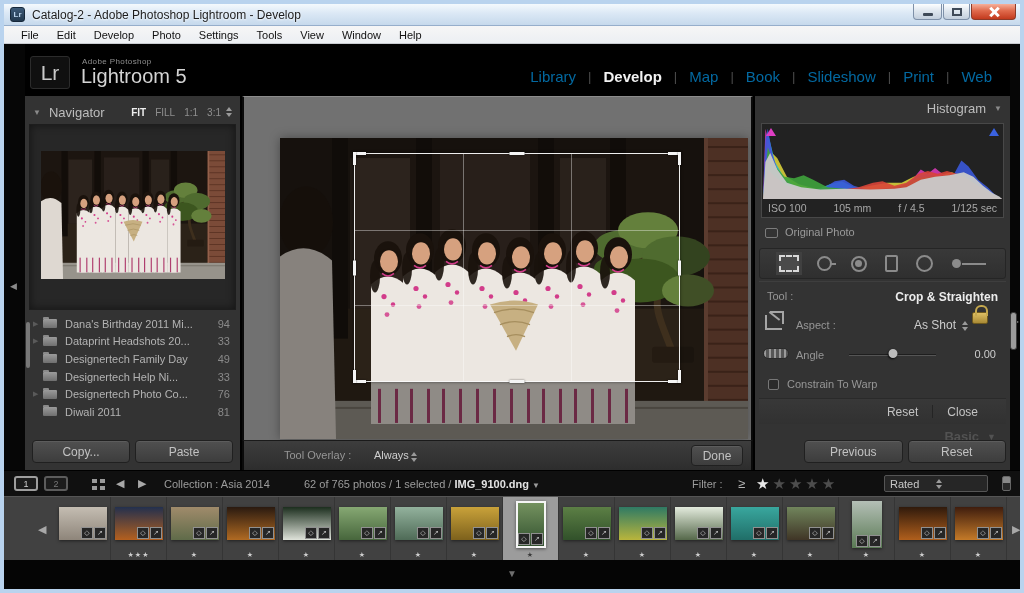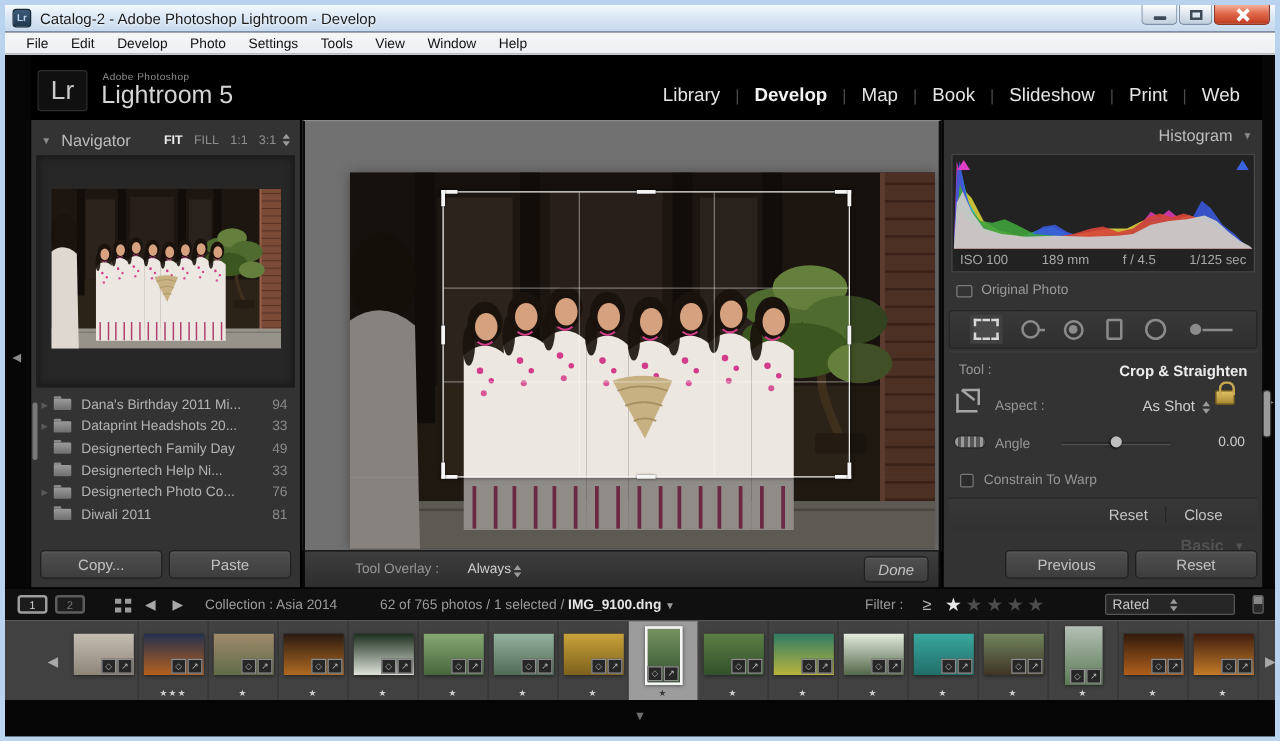--- a/index.html
+++ b/index.html
@@ -30,21 +30,21 @@
     border-bottom:1px solid #c9ccd1; display:flex; align-items:center; padding-left:8px; }
   .menu-item { font-size:11px; color:#111; padding:0 9px; }
 
   
   .header { position:absolute; left:0; top:40px; right:0; height:52px; background:#000; }
   .lr-badge { position:absolute; left:26px; top:12px; width:40px; height:33px; background:#101010;
     border:1px solid #2c2c2c; border-radius:3px; color:#c9c9c9; font-size:21px; display:flex; align-items:center; justify-content:center; }
   .brand-small { position:absolute; left:78px; top:13px; font-size:8px; color:#8f8f8f; letter-spacing:.4px; }
   .brand-large { position:absolute; left:77px; top:21px; font-size:20px; color:#d4d4d4; font-weight:400; }
   .modules { position:absolute; right:16px; top:24px; display:flex; align-items:center; }
-  .module { font-size:15px; color:#e5e5e5; padding:0 12px; }
+  .module { font-size:15px; color:#0369a1; padding:0 12px; }
   .module.active { color:#f2f2f2; font-weight:bold; }
   .mod-sep { color:#4b4b4b; font-size:13px; }
 
   
   .panel { background:#333333; }
   .panel-header-text { font-size:13px; color:#bdbdbd; }
   .btn { background:linear-gradient(#505050,#3d3d3d); border:1px solid #202020; border-radius:4px;
     color:#c2c2c2; font-size:12px; display:flex; align-items:center; justify-content:center;
     box-shadow:inset 0 1px 0 rgba(255,255,255,.08); }
   .updown { display:inline-flex; flex-direction:column; margin-left:5px; vertical-align:1px; }
@@ -82,21 +82,21 @@
   .dim { position:absolute; background:rgba(15,12,10,.42); }
   .crop-rect { position:absolute; left:74px; top:15px; width:326px; height:229px; border:1px solid rgba(250,250,250,.95);
     box-shadow:0 0 3px rgba(0,0,0,.5); }
   .gridline { position:absolute; background:rgba(255,255,255,.38); }
   .gv { width:1px; top:0; bottom:0; } .gh { height:1px; left:0; right:0; }
   .handle { position:absolute; background:#f5f5f5; box-shadow:0 0 2px rgba(0,0,0,.6); }
   .toolbar { position:absolute; left:238px; top:436px; width:511px; height:30px;
     background:linear-gradient(#3d3d3d,#2d2d2d); border-top:1px solid #1a1a1a; border-left:2px solid #0a0a0a; border-right:2px solid #0a0a0a; }
   .toolbar-label { position:absolute; left:40px; top:8px; font-size:11px; color:#969696; }
   .toolbar-value { position:absolute; left:118px; top:8px; font-size:11px; color:#cfcfcf;margin-left:12px; }
-  .done-btn { position:absolute; right:8px; top:4px; width:52px; height:21px; font-size:12px;font-style:italic; }
+  .done-btn { position:absolute; right:8px; top:4px; width:52px; height:21px; font-size:12px; }
 
   
   .right-panel { position:absolute; left:751px; top:92px; width:255px; height:374px; }
   .hist-header { position:absolute; top:5px; right:8px; display:flex; align-items:center; gap:8px; }
   .hist-box { position:absolute; left:6px; top:27px; width:243px; height:95px; background:#222; border:1px solid #484848; }
   .hist-svg { position:absolute; left:1px; top:1px; width:239px; height:74px; }
   .clip-tri { position:absolute; top:2px; width:14px; height:12px; display:flex; align-items:center; justify-content:center; }
   .clip-tri i { width:0; height:0; border-left:5px solid transparent; border-right:5px solid transparent; border-bottom:8px solid currentColor; display:block; }
   .hist-info { position:absolute; left:6px; right:6px; bottom:3px; display:flex; justify-content:space-between; }
   .hist-info span { font-size:10.5px; color:#a8a8a8; }
@@ -619,21 +619,21 @@
           <polygon points="0,100 0,100 1,50 3,38 6,60 10,78 16,84 24,87 34,86 45,87 55,86 60,84 66,74 72,70 78,68 84,64 88,70 92,82 96,92 99,97 100,100 100,100" fill="#c9c9c9" fill-opacity="0.96"></polygon>
         </svg>
       <div class="clip-tri" style="left:2px;">
           <i id="clip-shadow" style="color: rgb(224, 62, 196);"></i>
         </div>
       <div class="clip-tri" style="right:2px;">
           <i id="clip-highlight" style="color: rgb(58, 98, 224);"></i>
         </div>
       <div class="hist-info">
         <span>ISO 100</span>
-        <span>189 mm</span>
+        <span>105 mm</span>
         <span>f / 4.5</span>
         <span>1/125 sec</span>
       </div>
     </div>
     <div class="orig-row">
       <div class="orig-ico"></div>
       <span class="orig-label">Original Photo</span>
     </div>
 
     <div class="toolstrip">

